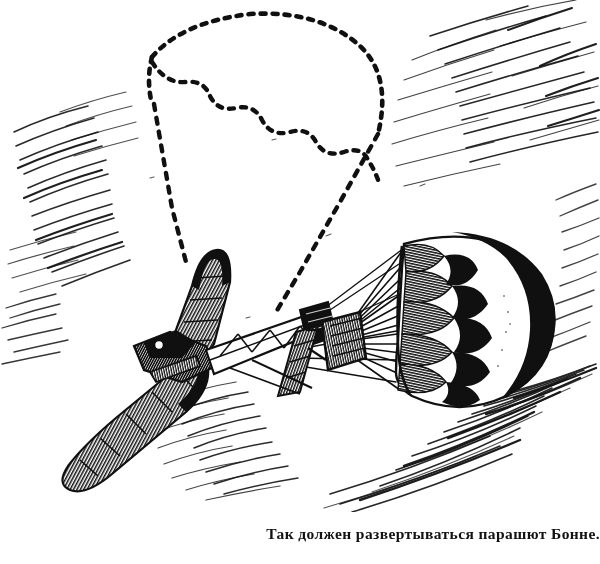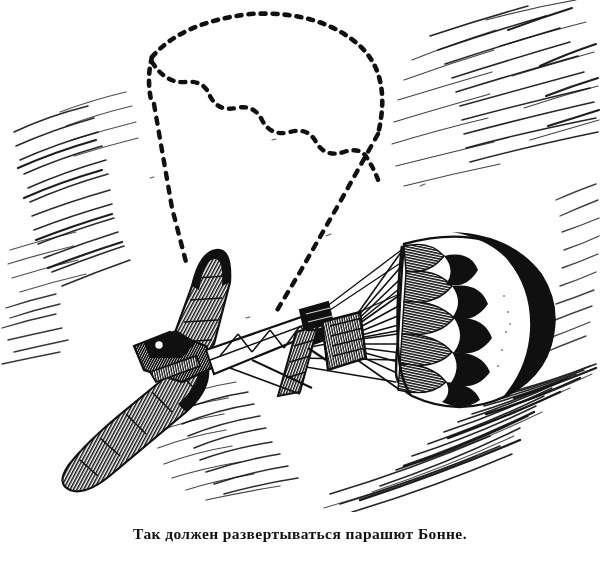--- a/index.html
+++ b/index.html
@@ -32,21 +32,21 @@
     height: 512px;
   }
   #caption-bar {
     position: absolute;
     left: 0;
     top: 512px;
     width: 600px;
     height: 52px;
     display: flex;
     align-items: flex-start;
-    justify-content: center;
+    justify-content: flex-end;
   }
   #caption-text {
     margin-top: 13px;
     font-family: "Liberation Serif", serif;
     font-weight: bold;
     font-size: 15.5px;
     letter-spacing: 0.4px;
     color: #121212;
     white-space: nowrap;
   }

